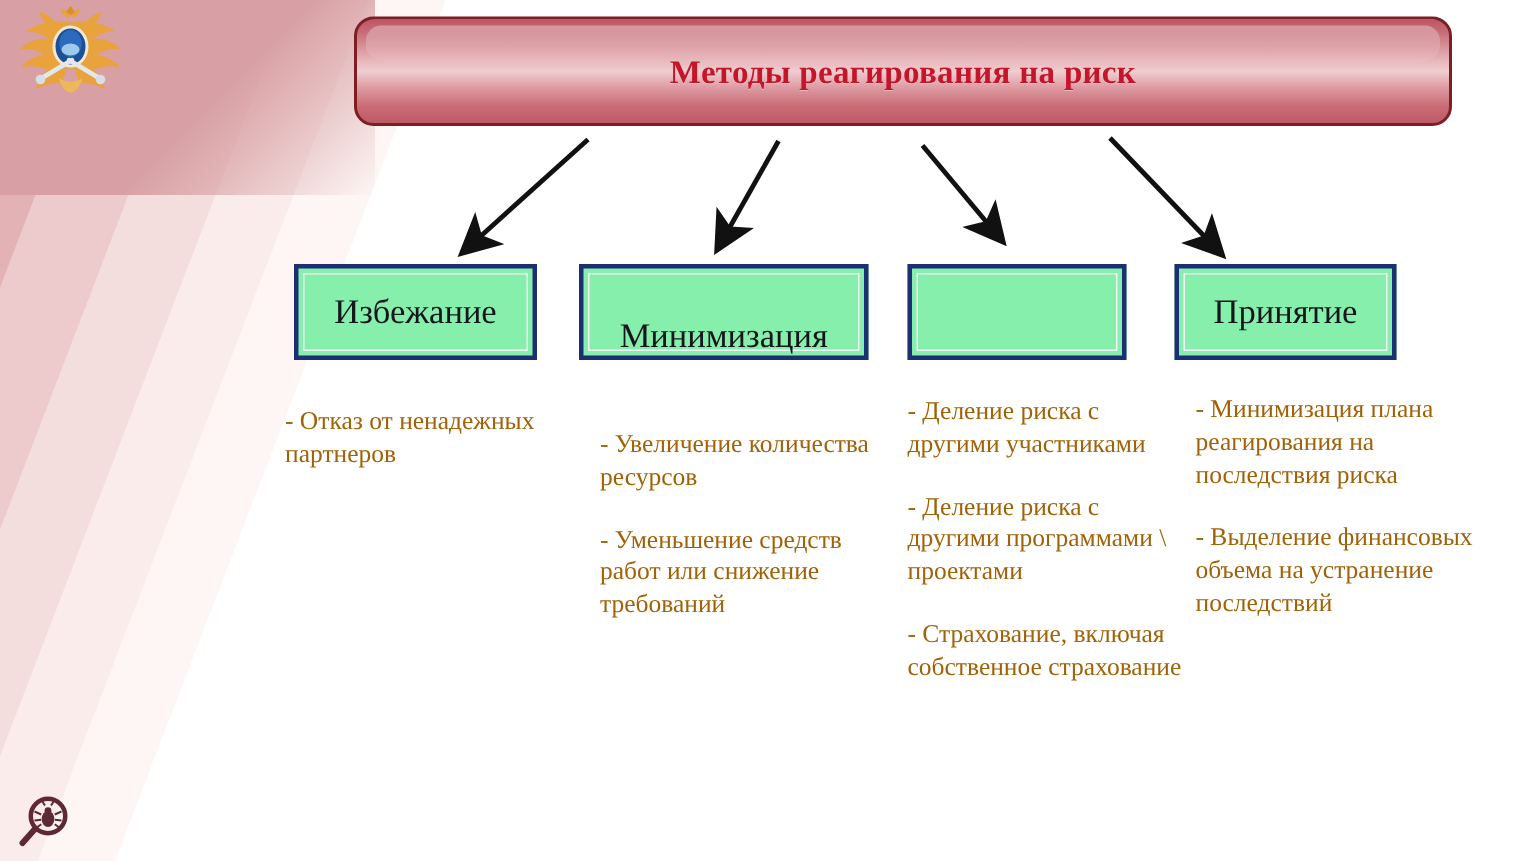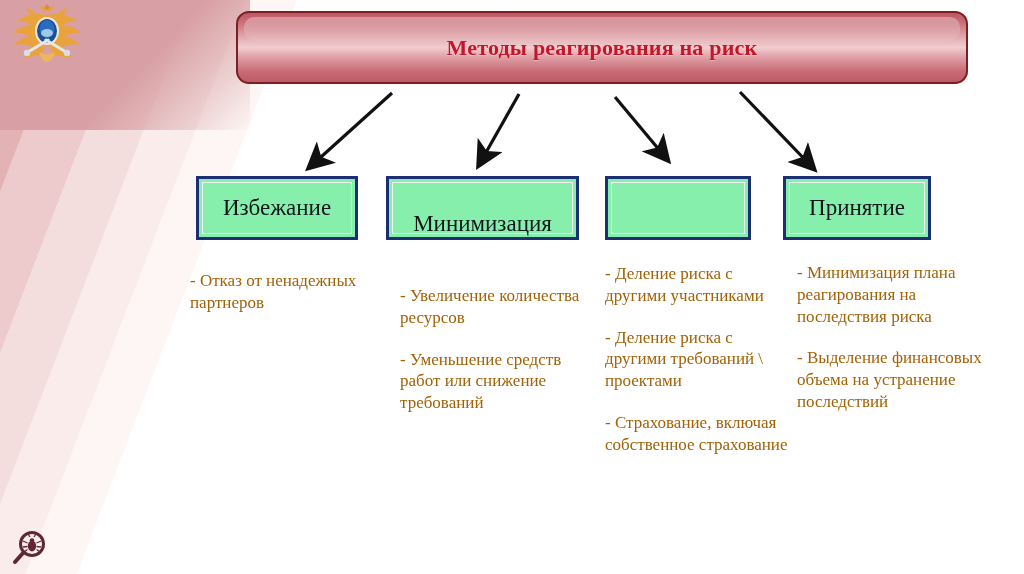--- a/index.html
+++ b/index.html
@@ -276,21 +276,21 @@
     <p class="bullet">- Отказ от ненадежных партнеров</p>
   </div>
 
   <div class="col col-2">
     <p class="bullet">- Увеличение количества ресурсов</p>
     <p class="bullet">- Уменьшение средств работ или снижение требований</p>
   </div>
 
   <div class="col col-3">
     <p class="bullet">- Деление риска с другими участниками</p>
-    <p class="bullet">- Деление риска с другими требований \ проектами</p>
+    <p class="bullet">- Деление риска с другими программами \ проектами</p>
     <p class="bullet">- Страхование, включая собственное страхование</p>
   </div>
 
   <div class="col col-4">
     <p class="bullet">- Минимизация плана реагирования на последствия  риска</p>
     <p class="bullet">- Выделение финансовых объема на устранение последствий</p>
   </div>
 
 </div>
 

